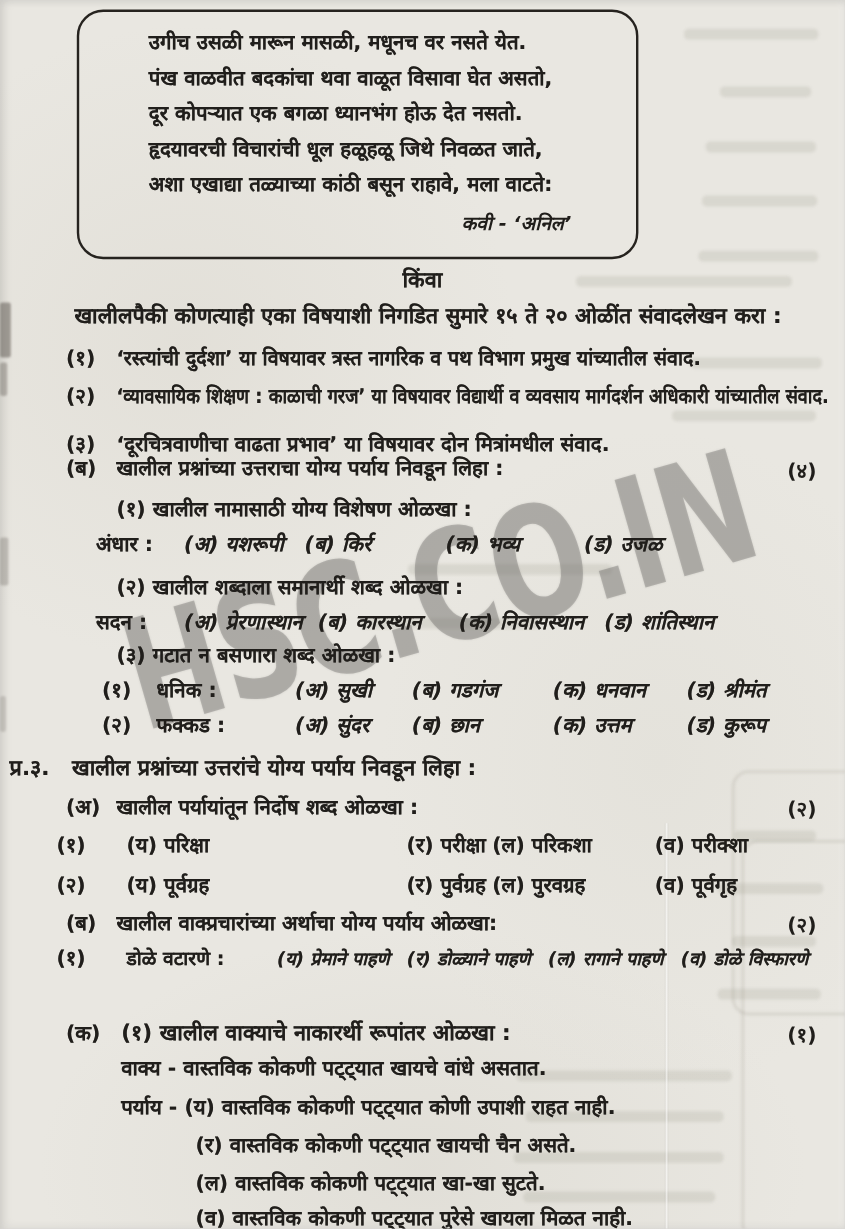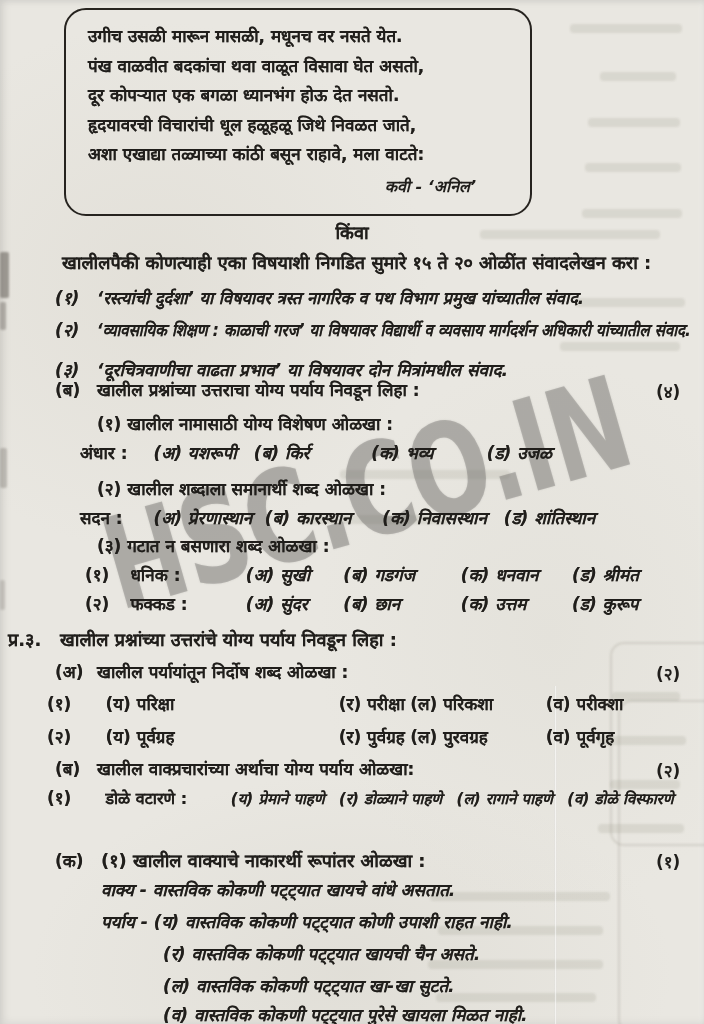--- a/index.html
+++ b/index.html
@@ -29,31 +29,31 @@
     position:absolute;z-index:2;left:28px;top:448px;width:690px;
     font-size:128px;font-weight:800;letter-spacing:-2px;line-height:1;
     color:rgba(116,114,110,.38);white-space:nowrap;
     transform:rotate(-16deg) scaleX(.74);transform-origin:40% 50%;
     text-shadow:0 0 2px rgba(116,114,110,.22);
     user-select:none;
   }
   
   .abs{position:absolute;z-index:3;white-space:nowrap;}
   .b{font-weight:700;}
-  .sb{font-weight:600;font-style:italic;}
+  .sb{font-weight:600;}
   .t{font-size:17px;text-shadow:0 0 .4px rgba(20,18,15,.55);}
   .t18{font-size:18px;text-shadow:0 0 .4px rgba(20,18,15,.55);}
   .fitA{transform:scaleX(.88);transform-origin:left center;}
   .fitB{transform:scaleX(.96);transform-origin:left center;}
   .poem-box{
     position:absolute;z-index:3;left:64px;top:8px;width:428px;height:192px;
     border:2px solid #26231f;border-radius:22px;
     padding:12px 14px 0 22px;box-sizing:content-box;
   }
-  .poem-box .pl{font-size:17px;font-weight:600;line-height:29.5px;white-space:nowrap;text-shadow:0 0 .4px rgba(20,18,15,.55);}
+  .poem-box .pl{font-size:17px;font-weight:600;line-height:29.5px;white-space:nowrap;text-shadow:0 0 .4px rgba(20,18,15,.55);margin-left:36px;}
   .poem-attr{margin-top:5px;padding-right:40px;text-align:right;font-size:16px;font-weight:700;font-style:italic;}
   .num{display:inline-block;width:42px;}
   .marks{position:absolute;z-index:3;left:656px;font-size:17px;font-weight:700;}
   
   .orow .w{display:inline-block;font-weight:700;}
   .orow .o{display:inline-block;font-weight:700;font-style:italic;}
   .q1w{width:68px;} .q1a{width:95px;} .q1b{width:112px;} .q1c{width:110px;}
   .q2a{width:106px;} .q2b{width:112px;} .q2c{width:116px;}
   .g3n{width:40px;display:inline-block;font-weight:700;}
   .g3w{width:78px;} .g3a{width:92px;margin-left:32px;} .g3b{width:112px;} .g3c{width:106px;}

